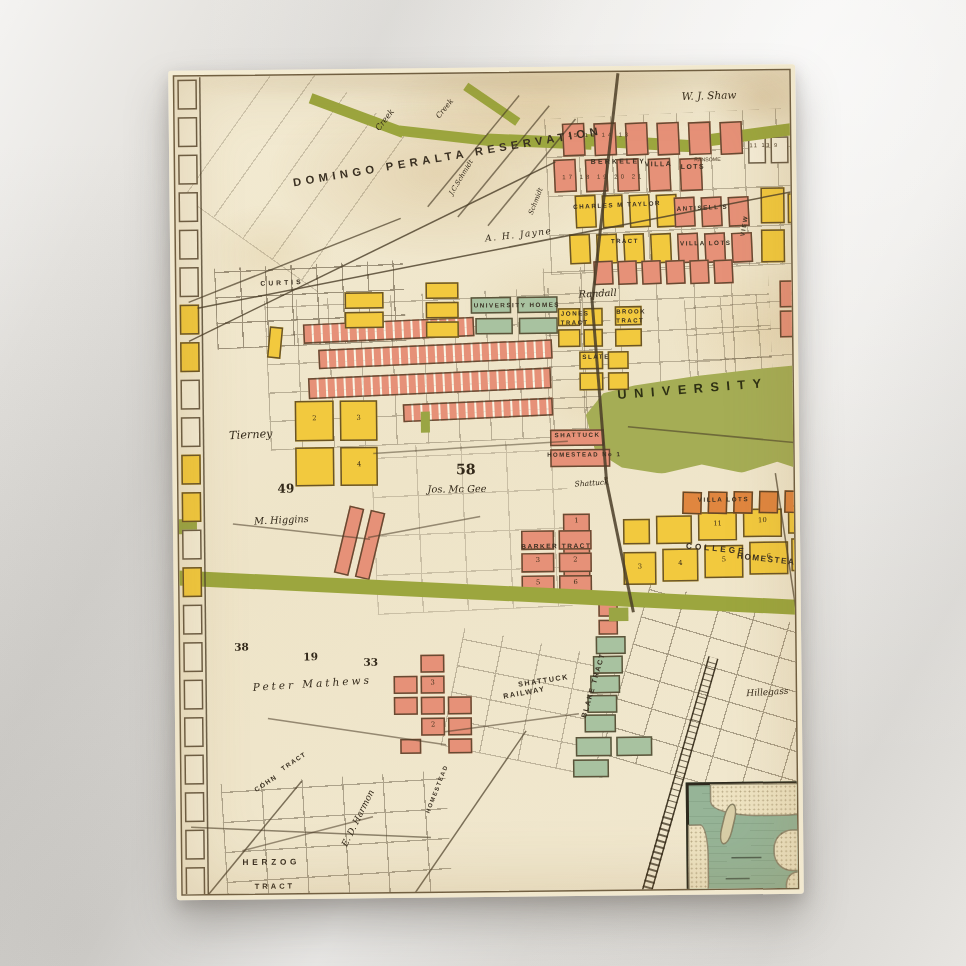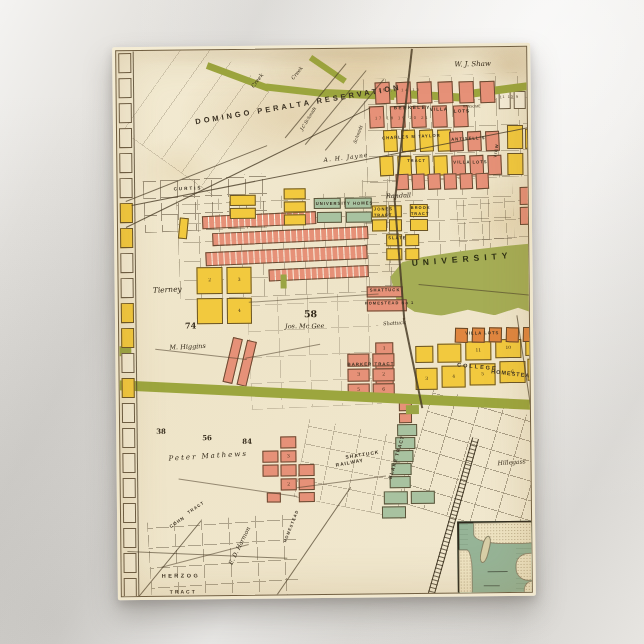--- a/index.html
+++ b/index.html
@@ -267,28 +267,28 @@
           <div class="lbl sp" style="left: 78px; top: 68px; font-size: 7.5px; letter-spacing: 3px; transform: rotate(-9deg);">DOMINGO  PERALTA  RESERVATION</div>
           <div class="lbl it" style="left: 134px; top: 36px; font-size: 5.5px; transform: rotate(-52deg);">Creek</div>
           <div class="lbl it" style="left: 174px; top: 28px; font-size: 5px; transform: rotate(-50deg);">Creek</div>
           <div class="lbl it" style="left: 183px; top: 80px; font-size: 4.5px; transform: rotate(-58deg);">J.C.Schmidt</div>
           <div class="lbl it" style="left: 236px; top: 94px; font-size: 4.5px; transform: rotate(-68deg);">Schmidt</div>
           <div class="lbl it" style="left: 338px; top: 14px; font-size: 7px; transform: rotate(-1deg);">W. J. Shaw</div>
           <div class="lbl it" style="left: 206px; top: 108px; font-size: 6px; letter-spacing: 1px; transform: rotate(-6deg);">A. H. Jayne</div>
           <div class="lbl it" style="left: 268px; top: 145px; font-size: 6.5px; transform: rotate(-2deg);">Randall</div>
           <div class="lbl sp" style="left: 56px; top: 137px; font-size: 4.5px; letter-spacing: 2px; transform: rotate(-2deg);">CURTIS</div>
           <div class="lbl it" style="left: 34px; top: 236px; font-size: 7.5px; transform: rotate(-2deg);">Tierney</div>
-          <div class="lbl num" style="left: 66px; top: 271px; font-size: 8px;">74</div>
+          <div class="lbl num" style="left: 66px; top: 271px; font-size: 8px;">49</div>
           <div class="lbl num" style="left: 185px; top: 260px; font-size: 9.5px;">58</div>
           <div class="lbl it" style="left: 166px; top: 274px; font-size: 6.5px;">Jos. Mc Gee</div>
           <div class="lbl it" style="left: 50px; top: 294px; font-size: 6.5px; transform: rotate(-2deg);">M. Higgins</div>
           <div class="lbl it" style="left: 48px; top: 405px; font-size: 7px; letter-spacing: 2px; transform: rotate(-3deg);">Peter  Mathews</div>
           <div class="lbl num" style="left: 36px; top: 377px; font-size: 7px;">38</div>
-          <div class="lbl num" style="left: 82px; top: 384px; font-size: 7px;">56</div>
-          <div class="lbl num" style="left: 122px; top: 388px; font-size: 7px;">84</div>
+          <div class="lbl num" style="left: 82px; top: 384px; font-size: 7px;">19</div>
+          <div class="lbl num" style="left: 122px; top: 388px; font-size: 7px;">33</div>
           <div class="lbl sp" style="left: 40px; top: 523px; font-size: 5.5px; letter-spacing: 2.5px;">HERZOG</div>
           <div class="lbl sp" style="left: 48px; top: 539px; font-size: 5px; letter-spacing: 2px;">TRACT</div>
           <div class="lbl sp" style="left: 48px; top: 475px; font-size: 4.5px; transform: rotate(-33deg);">COHN</div>
           <div class="lbl sp" style="left: 66px; top: 461px; font-size: 4.2px; transform: rotate(-33deg);">TRACT</div>
           <div class="lbl it" style="left: 106px; top: 513px; font-size: 6px; transform: rotate(-63deg);">E. D. Harmon</div>
           <div class="lbl it" style="left: 377px; top: 413px; font-size: 6px; transform: rotate(-3deg);">Hillegass</div>
           <div class="lbl sp" style="left: 225px; top: 407px; font-size: 4.8px; transform: rotate(-8deg);">SHATTUCK</div>
           <div class="lbl sp" style="left: 215px; top: 415px; font-size: 4.8px; transform: rotate(-10deg);">RAILWAY</div>
           <div class="lbl sp" style="left: 268px; top: 430px; font-size: 4.8px; letter-spacing: 1px; transform: rotate(-73deg);">BLAKE  TRACT</div>
           <div class="lbl sp" style="left: 338px; top: 315px; font-size: 5.5px; letter-spacing: 2px; transform: rotate(6deg);">COLLEGE</div>

